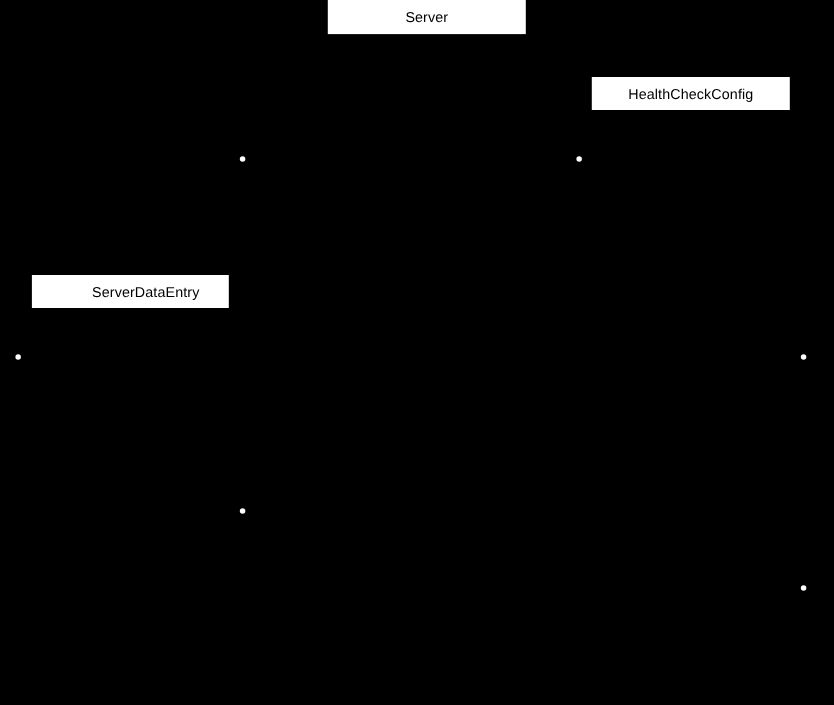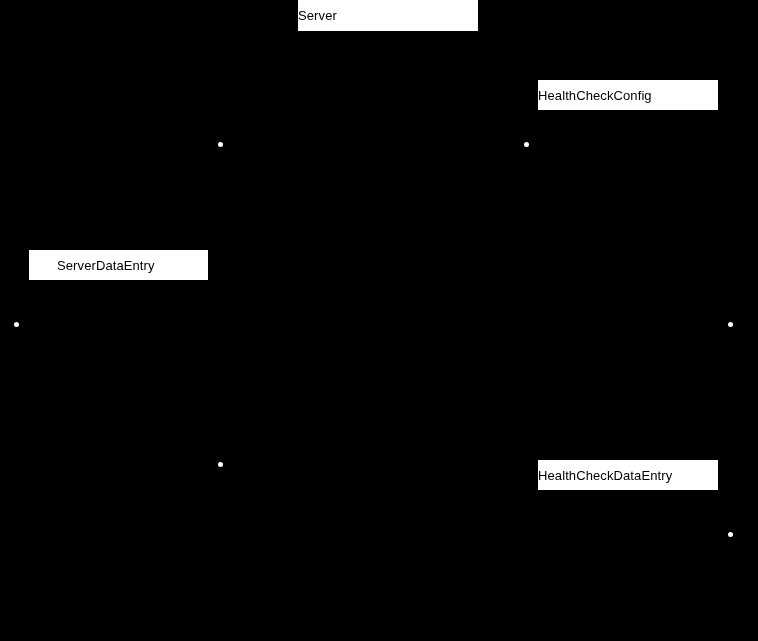--- a/index.html
+++ b/index.html
@@ -15,21 +15,21 @@
     background: #000000;
     overflow: hidden;
     font-family: "Liberation Sans", sans-serif;
   }
   .node-box {
     position: absolute;
     background: #ffffff;
     color: #000000;
     display: flex;
     align-items: center;
-    justify-content: flex-start;
+    justify-content: center;
     box-sizing: border-box;
     font-family: "Liberation Sans", sans-serif;
     font-size: 13px;
     font-weight: 400;
     line-height: 1;
     letter-spacing: 0.1px;
     white-space: nowrap;
     user-select: none;
   }
   .node-label {
@@ -47,33 +47,30 @@
 </head>
 <body>
 
 <div id="canvas">
 
   <div class="node-box" style="left:298px; top:0px; width:180px; height:31px;">
     <span class="node-label">Server</span>
   </div>
 
 
-  <div class="node-box" style="left:538px; top:80px; width:180px; height:30px;">
+  <div class="node-box" style="left:538px; top:70px; width:180px; height:30px;">
     <span class="node-label">HealthCheckConfig</span>
   </div>
 
   <div class="node-box" style="left:29px; top:250px; width:179px; height:30px;padding-left:28px;">
     <span class="node-label">ServerDataEntry</span>
   </div>
 
 
 
-  <div class="node-box" style="left:538px; top:460px; width:180px; height:30px;">
-    <span class="node-label">HealthCheckDataEntry</span>
-  </div>
 
   <div class="edge-marker" style="left:218px; top:142px;"></div>
   <div class="edge-marker" style="left:524px; top:142px;"></div>
   <div class="edge-marker" style="left:14px; top:322px;"></div>
   <div class="edge-marker" style="left:728px; top:322px;"></div>
   <div class="edge-marker" style="left:218px; top:462px;"></div>
   <div class="edge-marker" style="left:728px; top:532px;"></div>
 
 </div>
 

